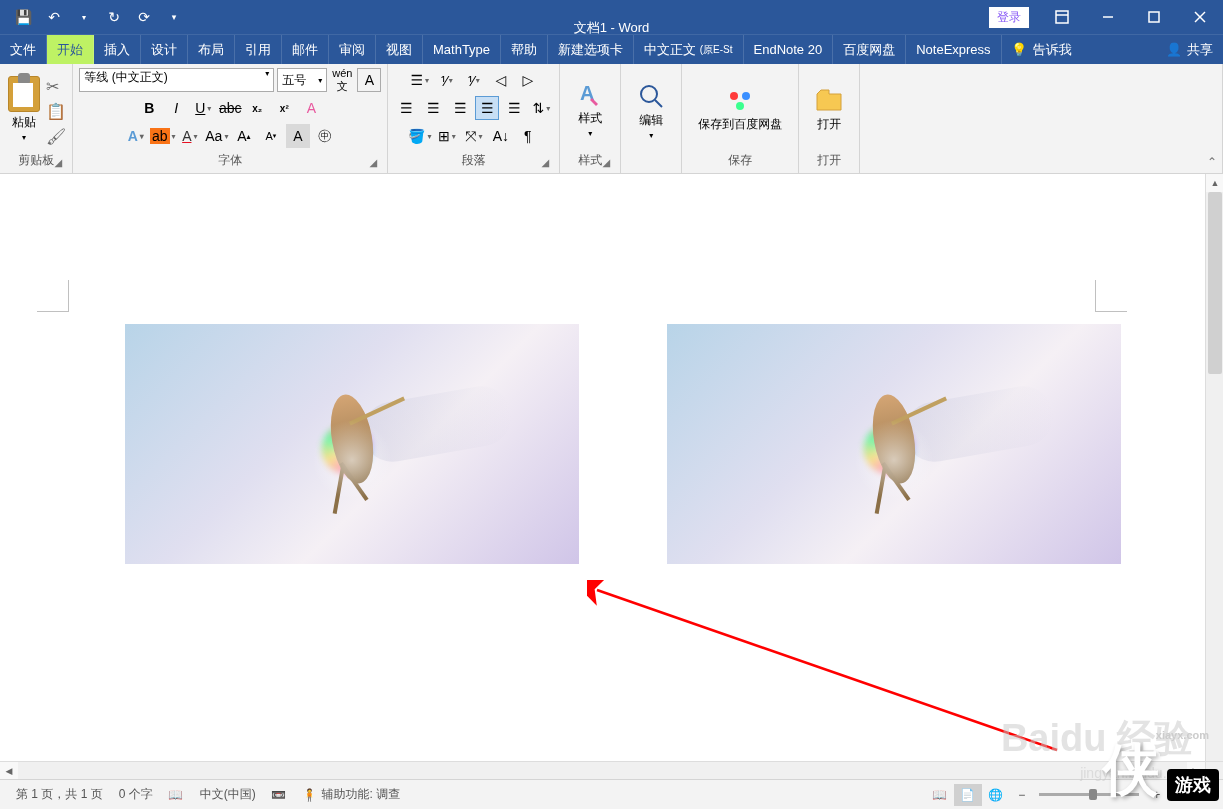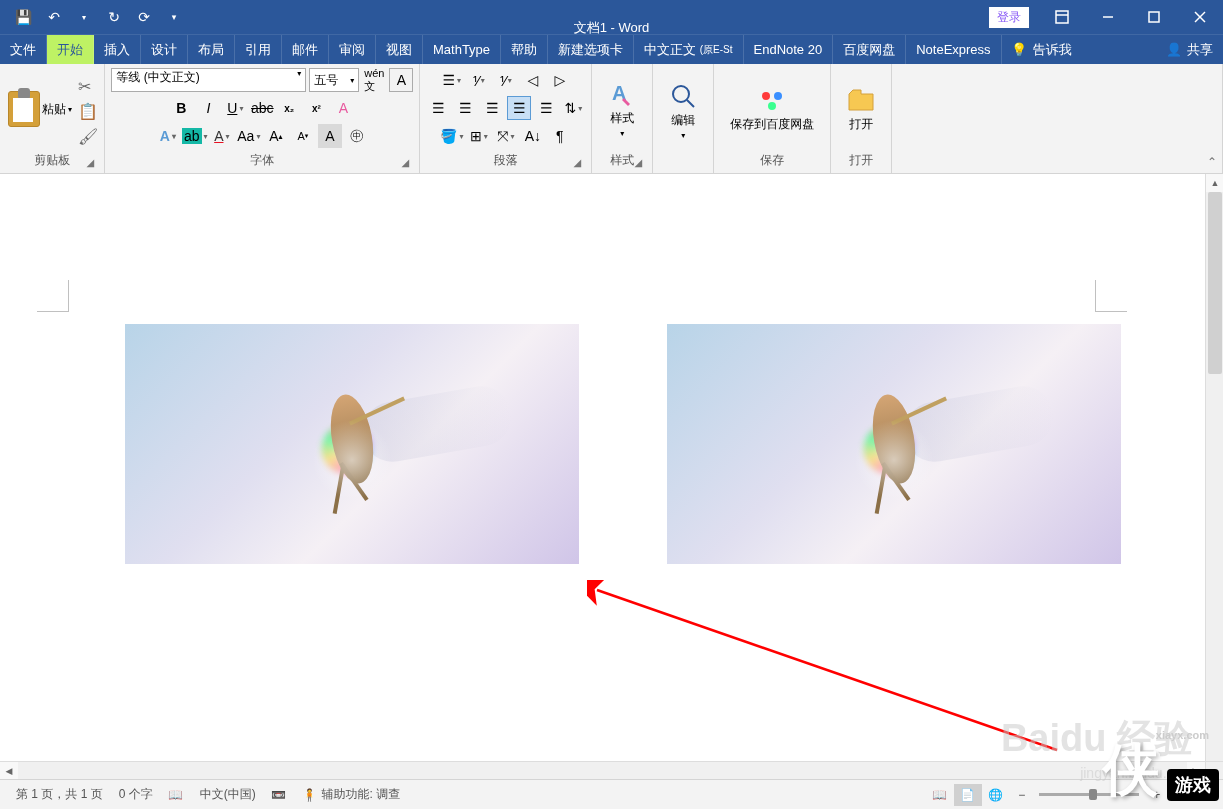--- a/index.html
+++ b/index.html
@@ -24,38 +24,38 @@
 
 
 .ribbon { background: #f3f3f3; height: 110px; display: flex; border-bottom: 1px solid #d4d4d4; position: relative; }
 .ribbon-group { border-right: 1px solid #d4d4d4; display: flex; flex-direction: column; padding: 4px 6px 2px; }
 .ribbon-group-content { flex: 1; display: flex; align-items: center; }
 .ribbon-group-label { text-align: center; font-size: 12px; color: #555; padding: 2px 0; position: relative; }
 .dialog-launcher { position: absolute; right: 2px; bottom: 2px; width: 12px; height: 12px; font-size: 10px; color: #777; cursor: pointer; }
 .collapse-btn { position: absolute; right: 6px; bottom: 4px; font-size: 12px; color: #777; cursor: pointer; }
 
 .clipboard-content { display: flex; gap: 4px; }
-.paste-btn { display: flex; flex-direction: row; align-items: center; gap: 2px; cursor: pointer; padding: 2px; }
+.paste-btn { display: flex; flex-direction: column; align-items: center; gap: 2px; cursor: pointer; padding: 2px; }
 .clip-icon { width: 32px; height: 36px; background: #d4a03a; border: 1px solid #b8862a; border-radius: 3px; position: relative; }
 .clip-icon::before { content: ''; position: absolute; top: -4px; left: 9px; width: 12px; height: 10px; background: #888; border-radius: 3px 3px 1px 1px; }
 .clip-icon::after { content: ''; position: absolute; top: 6px; left: 4px; width: 20px; height: 24px; background: #fff; }
 .clip-small { display: flex; flex-direction: column; gap: 6px; padding-top:4px;}
 .cut-icon, .copy-icon, .brush-icon { font-size: 16px; color: #666; cursor: pointer; }
 
 .font-content { display: flex; flex-direction: column; gap: 4px; }
 .font-row { display: flex; gap: 3px; align-items: center; }
 .font-select { width: 195px; height: 24px; border: 1px solid #ababab; background: #fff; font-size: 12px; padding: 0 4px; display: flex; justify-content: space-between; }
 .size-select { width: 50px; height: 24px; border: 1px solid #ababab; background: #fff; font-size: 12px; padding: 0 4px; display: flex; align-items: center; justify-content: space-between; }
 .rb { width: 24px; height: 24px; display: flex; align-items: center; justify-content: center; cursor: pointer; border: 1px solid transparent; font-size: 14px; }
 .rb.box { border: 1px solid #ababab; }
 .rb .drop { font-size: 8px; margin-left: 2px; color: #666; }
 .strike { text-decoration: line-through; }
 .sub { font-size: 10px; font-weight: bold; }
 .underline-a { text-decoration: underline; text-decoration-color: #e81123; color: #333; }
-.highlight-a { background: #14b8a6; padding: 0 2px; }
+.highlight-a { background: #f97316; padding: 0 2px; }
 
 .para-content { display: flex; flex-direction: column; gap: 4px; }
 .para-row { display: flex; gap: 3px; align-items: center; }
 .rb.active { background: #c8dff5; border: 1px solid #5b9bd5; }
 .big-btn { display: flex; flex-direction: column; align-items: center; gap: 2px; cursor: pointer; padding: 4px 10px; font-size: 12px; }
 .big-btn svg, .big-btn .icon-large { width: 28px; height: 28px; }
 
 
 .doc-area { position: absolute; top: 174px; left: 0; right: 0; bottom: 30px; background: #fff; overflow: auto; }
 .doc-page { position: relative; margin: 0 auto; width: 1190px; background: #fff; padding: 0; }
@@ -191,21 +191,21 @@
       <div class="font-row">
         <div class="font-select">
             <span>等线 (中文正文)</span>
             <span style="font-size:8px;">▾</span>
           </div>
         <div class="size-select">
             <span>五号</span>
             <span style="font-size:8px;">▾</span>
           </div>
         <div class="rb">
-            <span style="font-size:11px;">wén<br>文</span>
+            <span style="font-size:11px;text-align:center;">wén<br>文</span>
           </div>
         <div class="rb box">A</div>
       </div>
       <div class="font-row">
         <div class="rb">
             <b>B</b>
           </div>
         <div class="rb">
             <i>I</i>
           </div>

